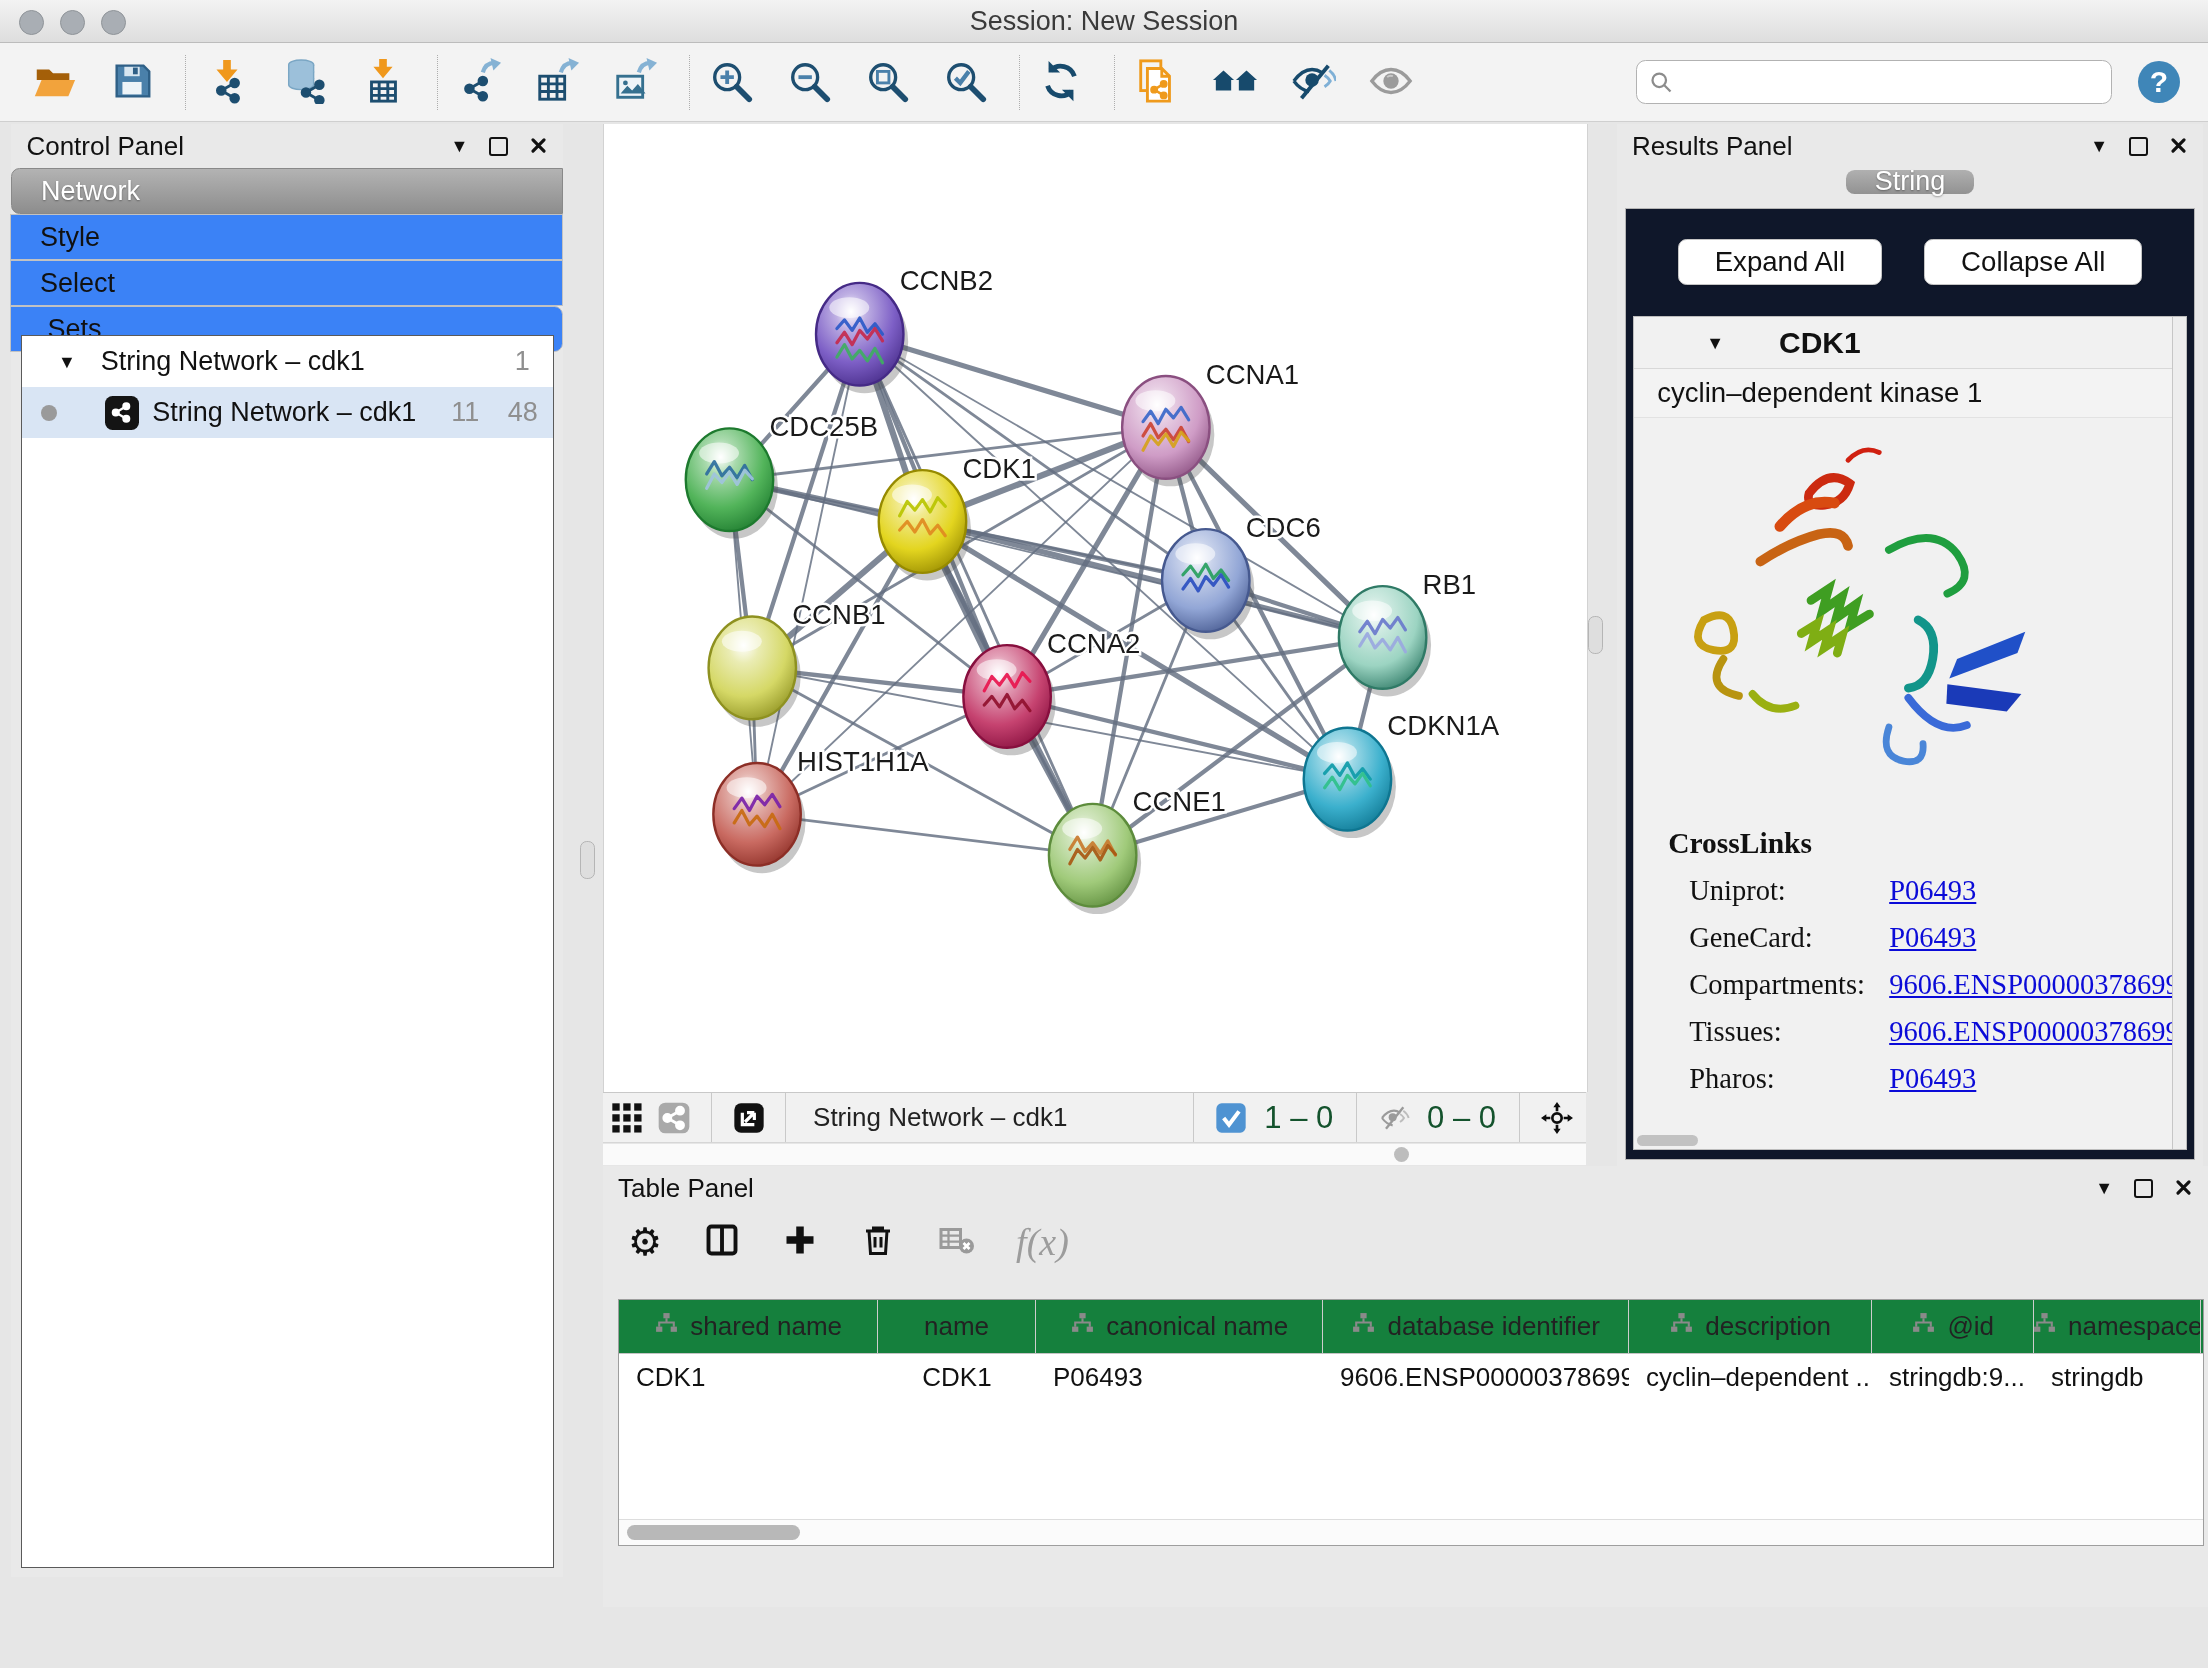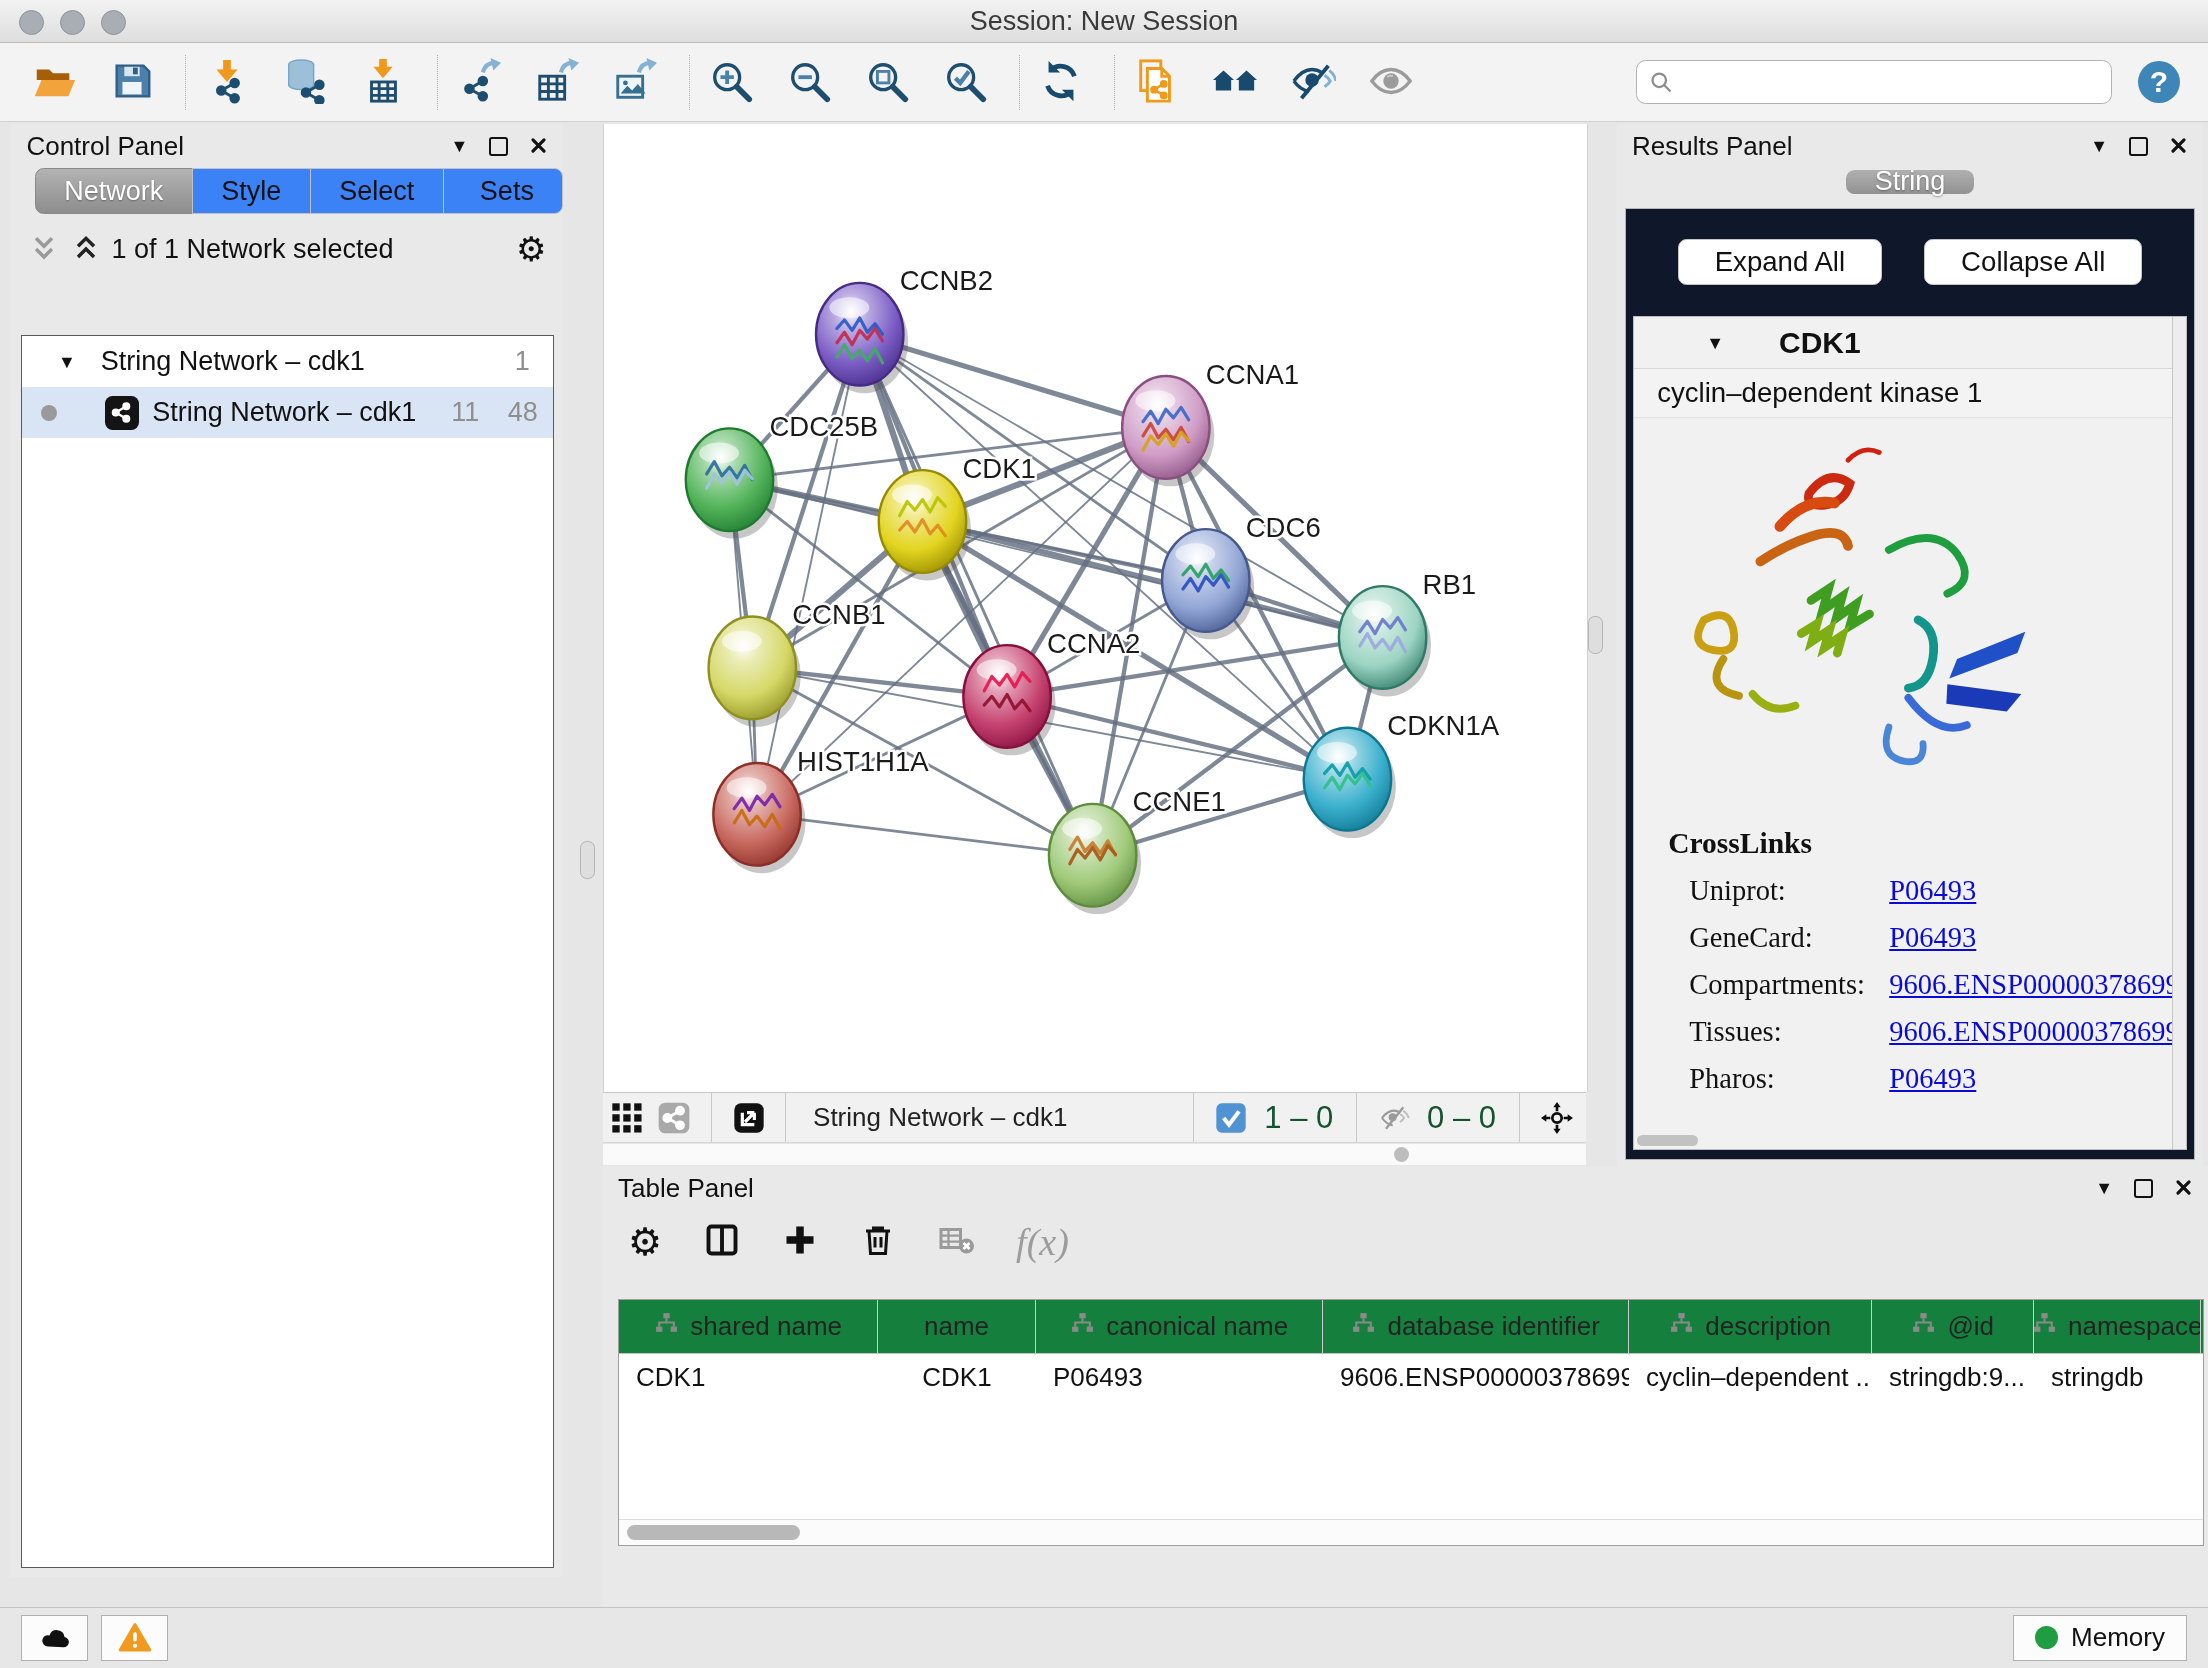--- a/index.html
+++ b/index.html
@@ -26,21 +26,21 @@
   #help-btn{width:48px;height:48px;margin:0 25px 0 23px;border:none;background:transparent;padding:0;}
   #help-btn svg{width:48px;height:48px;}
 
   
   .panel-header{height:44px;display:flex;align-items:center;padding:0 15px;font-size:26px;color:#111;}
   .win-icons{margin-left:auto;display:flex;align-items:center;gap:21px;}
   .tri{font-size:18px;color:#111;line-height:1;}
   .wbox{width:15px;height:15px;border:2.9px solid #111;border-radius:2.9px;}
   .wx svg{width:19px;height:19px;}
 
-  .tabs{display:flex;justify-content:flex-end;}
+  .tabs{display:flex;justify-content:flex-start;flex-direction:column;}
   .tab{height:44px;display:flex;align-items:center;padding:0 28.5px;background:#3b82f6;border:1px solid #c2c2c2;
     font-size:27px;color:#111;margin-left:-1px;}
   .tab:first-child{border-radius:8.6px 0 0 8.6px;margin-left:0;}
   .tab:last-child{border-radius:0 8.6px 8.6px 0;padding-left:36px;}
   .tab.sel{background:linear-gradient(#b3b3b3,#8d8d8d);color:#fff;border-color:#898989;
     text-shadow:0 1px 1.9px rgba(0,0,0,.35);}
 
   
   #control-panel{position:absolute;left:11.4px;top:124px;width:552px;height:1453px;background:#e9e9e9;}
   #cp-selrow{height:48px;display:flex;align-items:center;padding:0 17px;margin-top:11.4px;}
@@ -847,33 +847,15 @@
             <div class="td" style="width: 162px;">stringdb:9...</div>
             <div class="td" style="width: 167px;">stringdb</div>
           </div>
         </div>
       <div id="tbl-hscroll">
         <div id="tbl-hthumb"></div>
       </div>
     </div>
   </div>
 
-  <div id="statusbar">
-    <div class="sb-btn" style="left:21px">
-      <svg viewBox="0 0 48 48">
-          <path d="M14 36a8 8 0 1 1 2.2-15.7A11 11 0 0 1 37.5 22.5 7.3 7.3 0 0 1 36 37z" fill="#111"></path>
-        </svg>
-    </div>
-    <div class="sb-btn" style="left:101px">
-      <svg viewBox="0 0 48 48">
-          <path d="M24 5L45 41H3z" fill="#f09a20" stroke="#f09a20" stroke-width="4" stroke-linejoin="round"></path>
-          <rect x="21.5" y="16" width="5" height="13" rx="2.4" fill="#fff"></rect>
-          <circle cx="24" cy="35" r="3" fill="#fff"></circle>
-        </svg>
-    </div>
-    <div id="memory-btn">
-      <span id="memory-dot" style="background: rgb(31, 157, 64);"></span>
-      <span>Memory</span>
-    </div>
-  </div>
 
 </div>
 
 
 </body></html>

